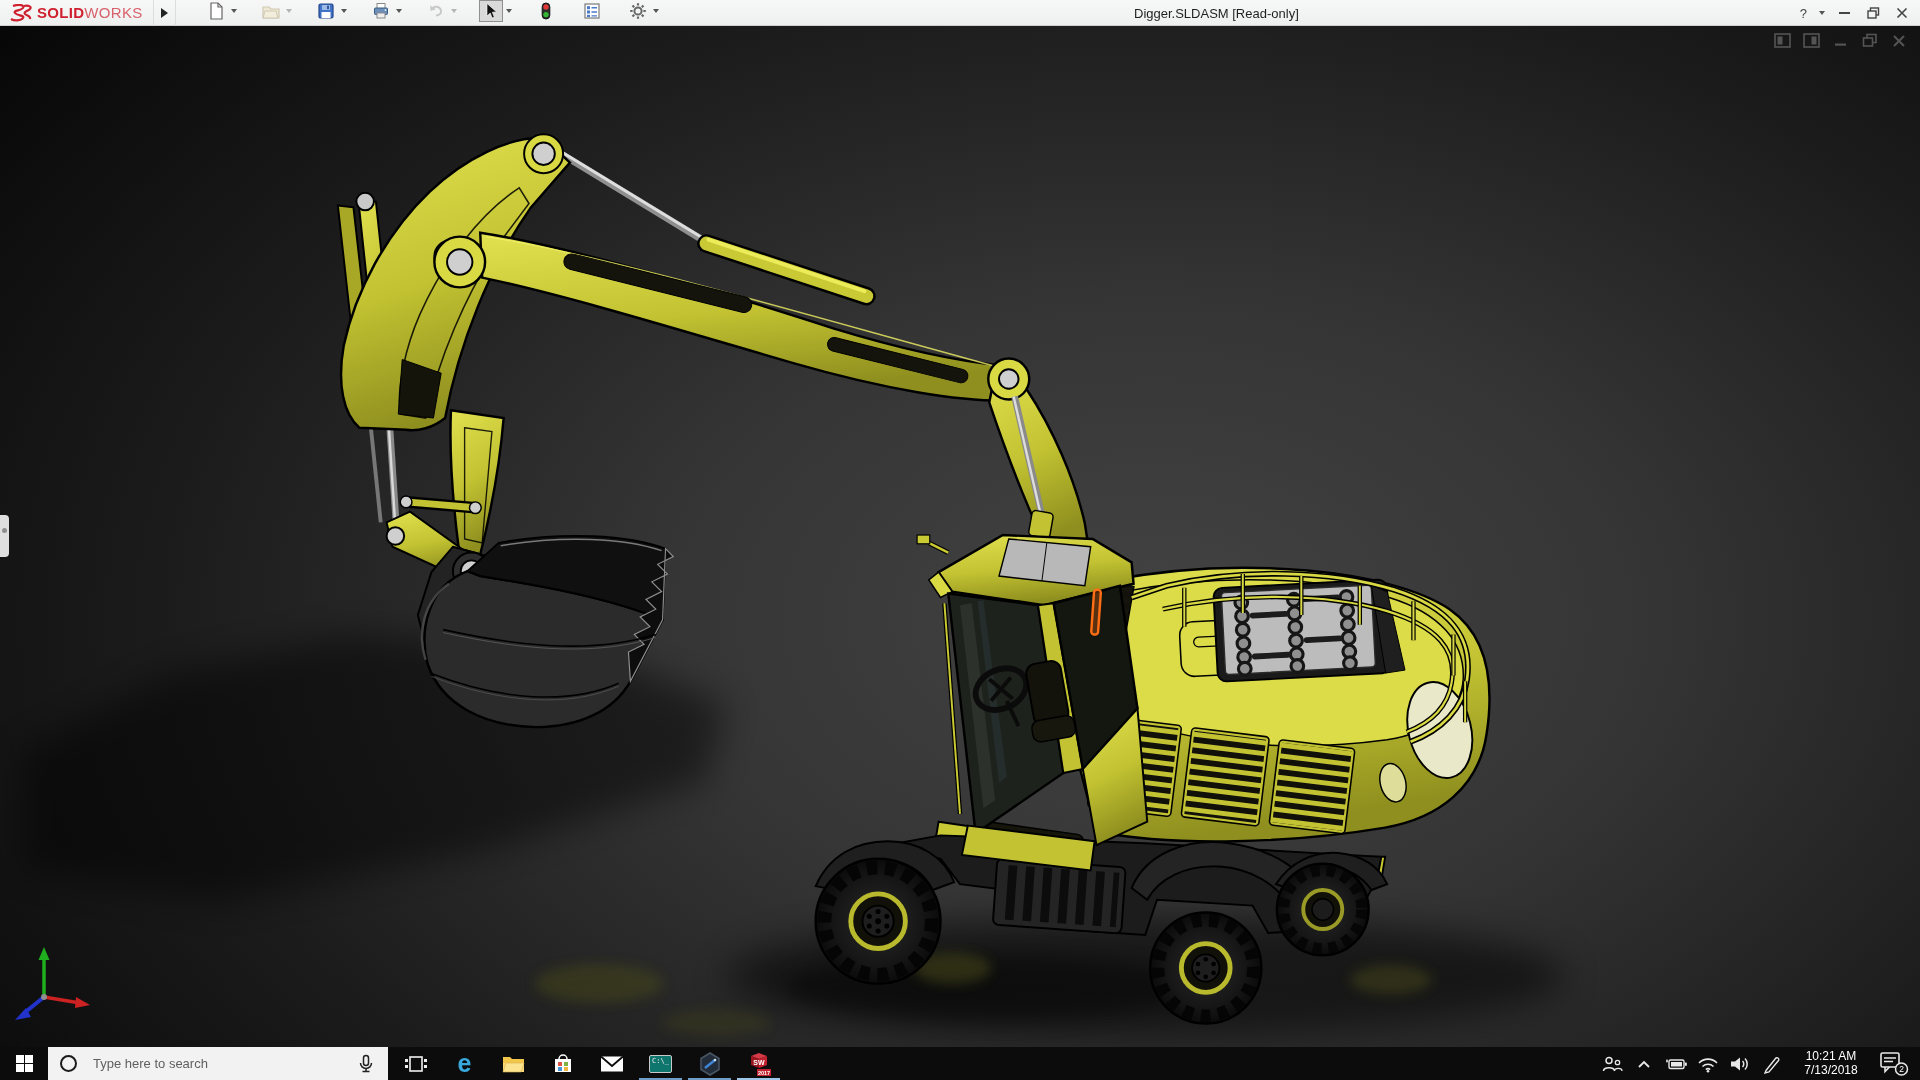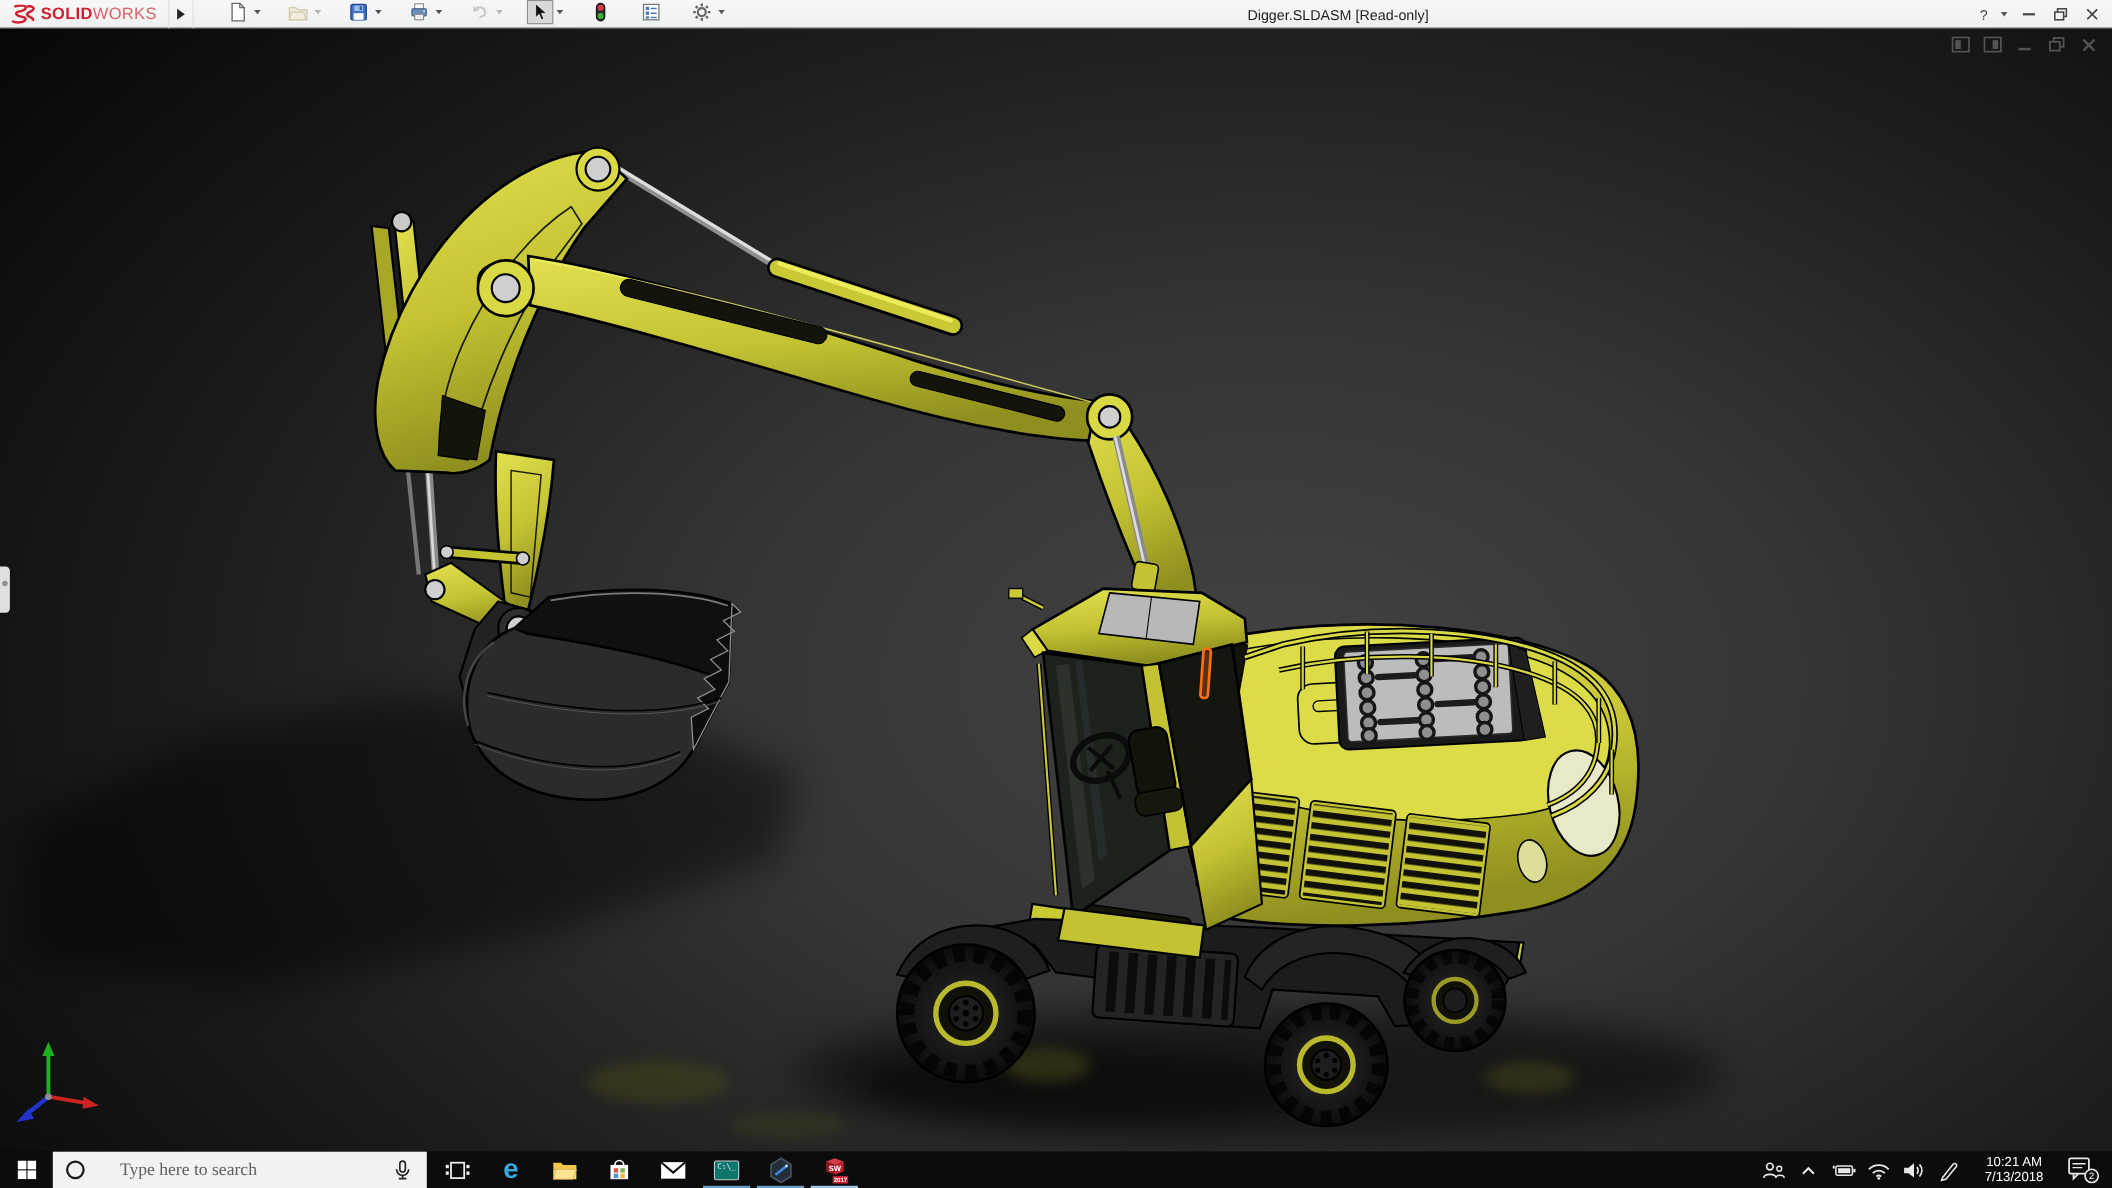--- a/index.html
+++ b/index.html
@@ -48,22 +48,22 @@
   #model-svg { position:absolute; left:0; top:0; }
 
   
   #taskbar { position:absolute; left:0; top:1047px; width:1920px; height:33px; background:#0c0c0c; }
   #start { position:absolute; left:0; top:0; width:48px; height:33px; display:flex;
     align-items:center; justify-content:center; cursor:pointer; }
   #searchbox { position:absolute; left:48px; top:0; width:340px; height:33px; background:#f2f2f2;
     display:flex; align-items:center; cursor:text; }
   #search-circle { width:17px; height:17px; border:2px solid #1a1a1a; border-radius:50%;
     margin-left:12px; flex:none; }
-  #search-input { border:none; outline:none; background:transparent; font-size:16px; color:#595959;
-    margin-left:32px; width:230px; font-family:Liberation Serif, serif; }
+  #search-input { border:none; outline:none; background:transparent; font-size:13px; color:#595959;
+    margin-left:16px; width:230px; font-family:Liberation Sans, sans-serif; }
   #search-input::placeholder { color:#5f5f5f; opacity:1; }
   #mic { margin-left:auto; margin-right:12px; flex:none; cursor:pointer; }
   .app-row { position:absolute; left:391px; top:0; display:flex; }
   .app { position:relative; width:49px; height:33px; display:flex; align-items:center;
     justify-content:center; cursor:pointer; }
   .app .ind { position:absolute; bottom:0; left:3px; right:3px; height:2px; background:#6f9fc8; }
   .app .ind.hot { background:#9cc7e8; }
   #edge-e { color:#38a9dd; font-size:25px; font-weight:bold; line-height:1; }
   #cmd-ic { width:23px; height:18px; background:#0f766e; border:1px solid #c9c9c9; border-radius:2px;
     font-family:"DejaVu Sans Mono",monospace; font-size:7px; color:#e8e8e8; padding:1px 2px; }

